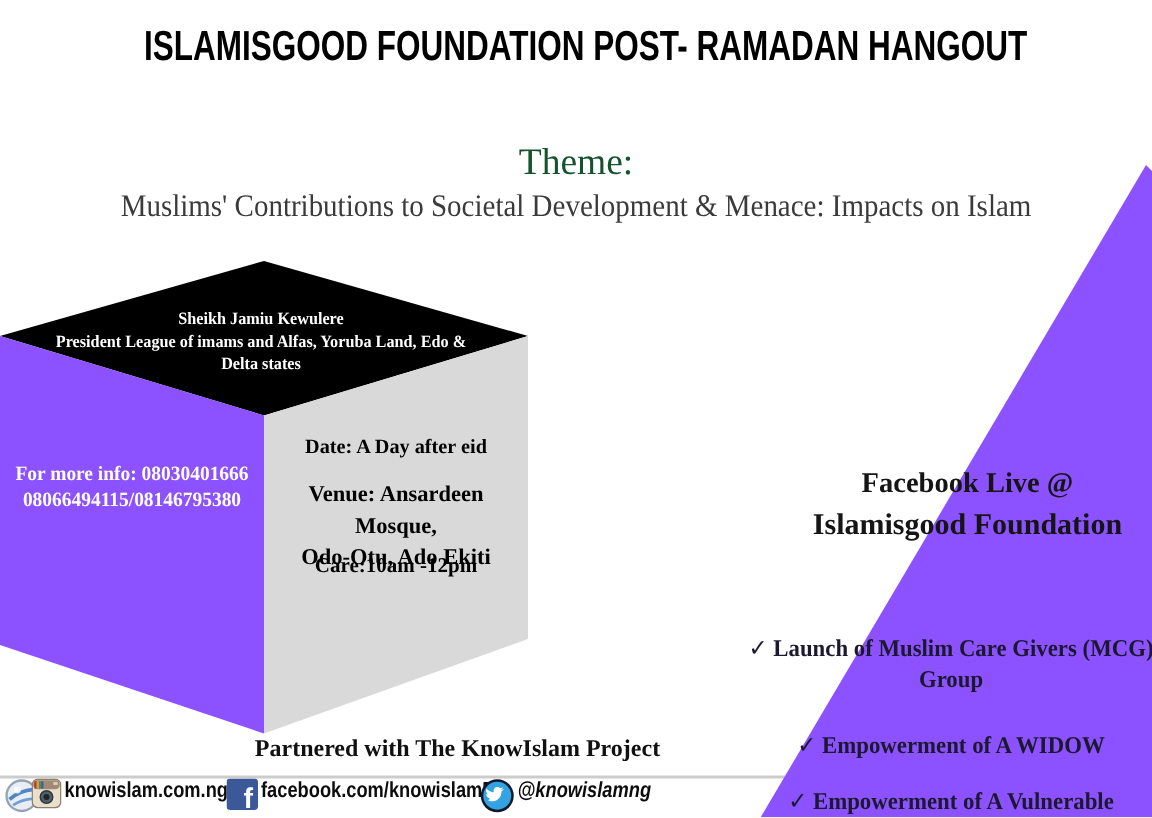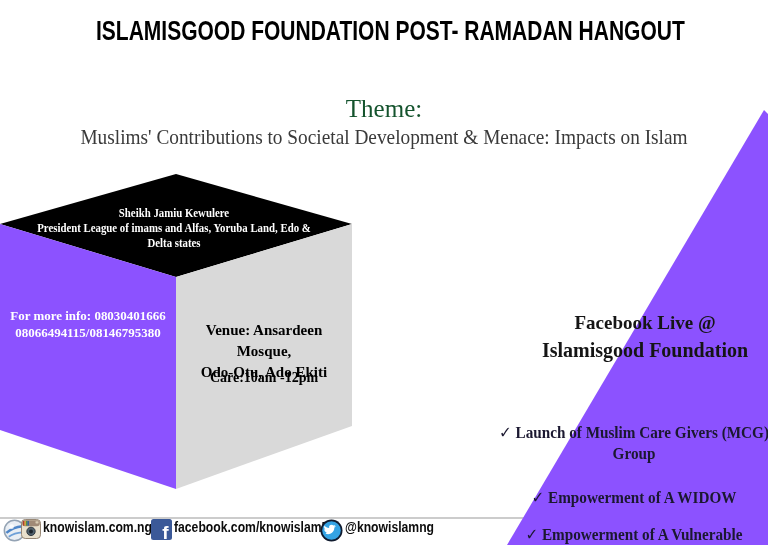--- a/index.html
+++ b/index.html
@@ -45,21 +45,21 @@
   .check1{top:422px;}
   .check2{top:487px;}
   .check3{top:524px;}
 
   .partner{top:491px;left:150px;width:310px;text-align:center;color:#111;
            font-weight:bold;font-size:16px;}
 
   .footer-bar{top:517px;left:0;right:0;height:28px;background:#ffffff;
               border-top:2px solid #cccccc;box-sizing:border-box;}
   .footer-group{top:519px;height:25px;display:flex;align-items:flex-start;}
-  .fg1{left:3px;}  .fg2{left:151px;}  .fg3{left:320px;}
+  .fg1{left:3px;}  .fg2{left:151px;}  .fg3{left:320px;font-style:italic;}
   .footer-text{font-family:"Liberation Sans","DejaVu Sans",sans-serif;font-weight:bold;
                font-size:14.5px;color:#0c0c0c;white-space:nowrap;margin-left:2px;
                transform:scaleX(.84);transform-origin:left center;}
   .icon{display:inline-block;}
   .insta{margin-left:-5px;}
 </style>
 </head>
 <body>
 
 <div class="page">
@@ -85,32 +85,34 @@
     <div>Sheikh Jamiu Kewulere</div>
     <div>President League of imams and Alfas, Yoruba Land, Edo &amp;</div>
     <div>Delta states</div>
   </div>
 
   <div class="abs cube-contact layer-text">
     <div>For more info: 08030401666</div>
     <div>08066494115/08146795380</div>
   </div>
 
+  <div class="abs event event-date layer-text">Date: A Day after eid</div>
   <div class="abs event event-venue layer-text">Venue: Ansardeen Mosque,
 Odo-Otu, Ado Ekiti</div>
   <div class="abs event event-time layer-text">Care:10am -12pm</div>
 
   <div class="abs live live-line1 layer-text">Facebook Live @</div>
   <div class="abs live live-line2 layer-text">Islamisgood Foundation</div>
 
   <div class="abs check check1 layer-text">✓ Launch of Muslim Care Givers (MCG)
 Group</div>
   <div class="abs check check2 layer-text">✓ Empowerment of A WIDOW</div>
   <div class="abs check check3 layer-text">✓ Empowerment of A Vulnerable</div>
 
+  <div class="abs partner layer-text">Partnered with The KnowIslam Project</div>
 
   <div class="abs footer-group fg1 layer-text">
     <span class="icon">
       <svg width="23" height="23" viewBox="0 0 24 24">
         <circle cx="12" cy="12" r="10.6" fill="#e9eef4" stroke="#94a3b4" stroke-width="1.6"></circle>
         <path d="M3.5 14.5 Q10 8.5 20.5 7.5" stroke="#4e86c8" stroke-width="2.6" fill="none"></path>
         <path d="M6 18.5 Q12 14.5 20 14" stroke="#6ea0d8" stroke-width="2" fill="none"></path>
         <circle cx="9" cy="8" r="2.4" fill="#ffffff" opacity="0.8"></circle>
       </svg>
     </span>

